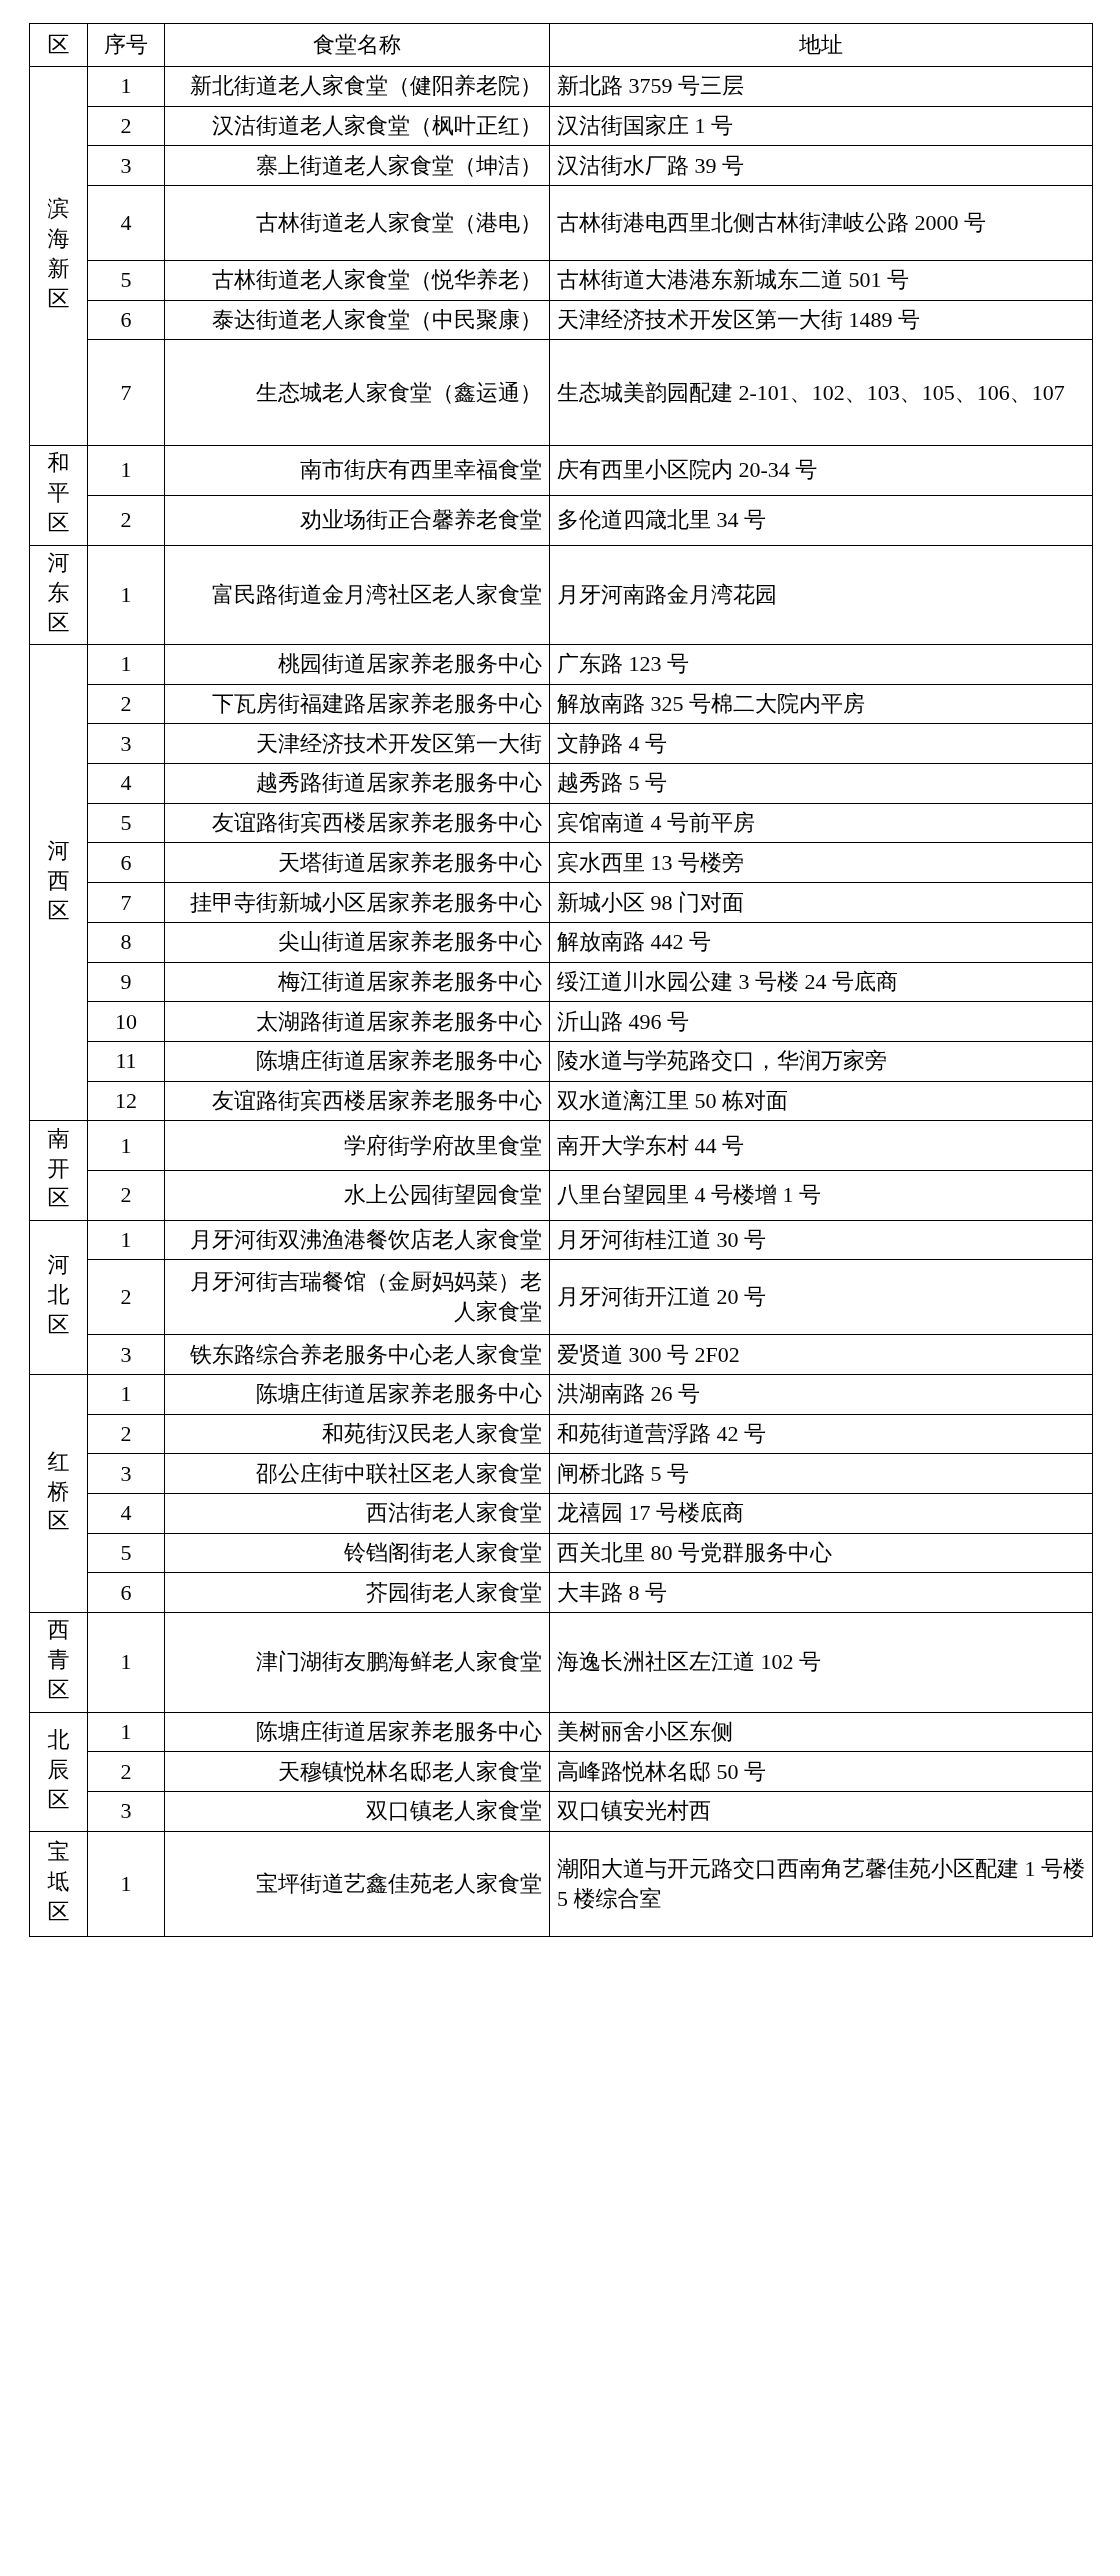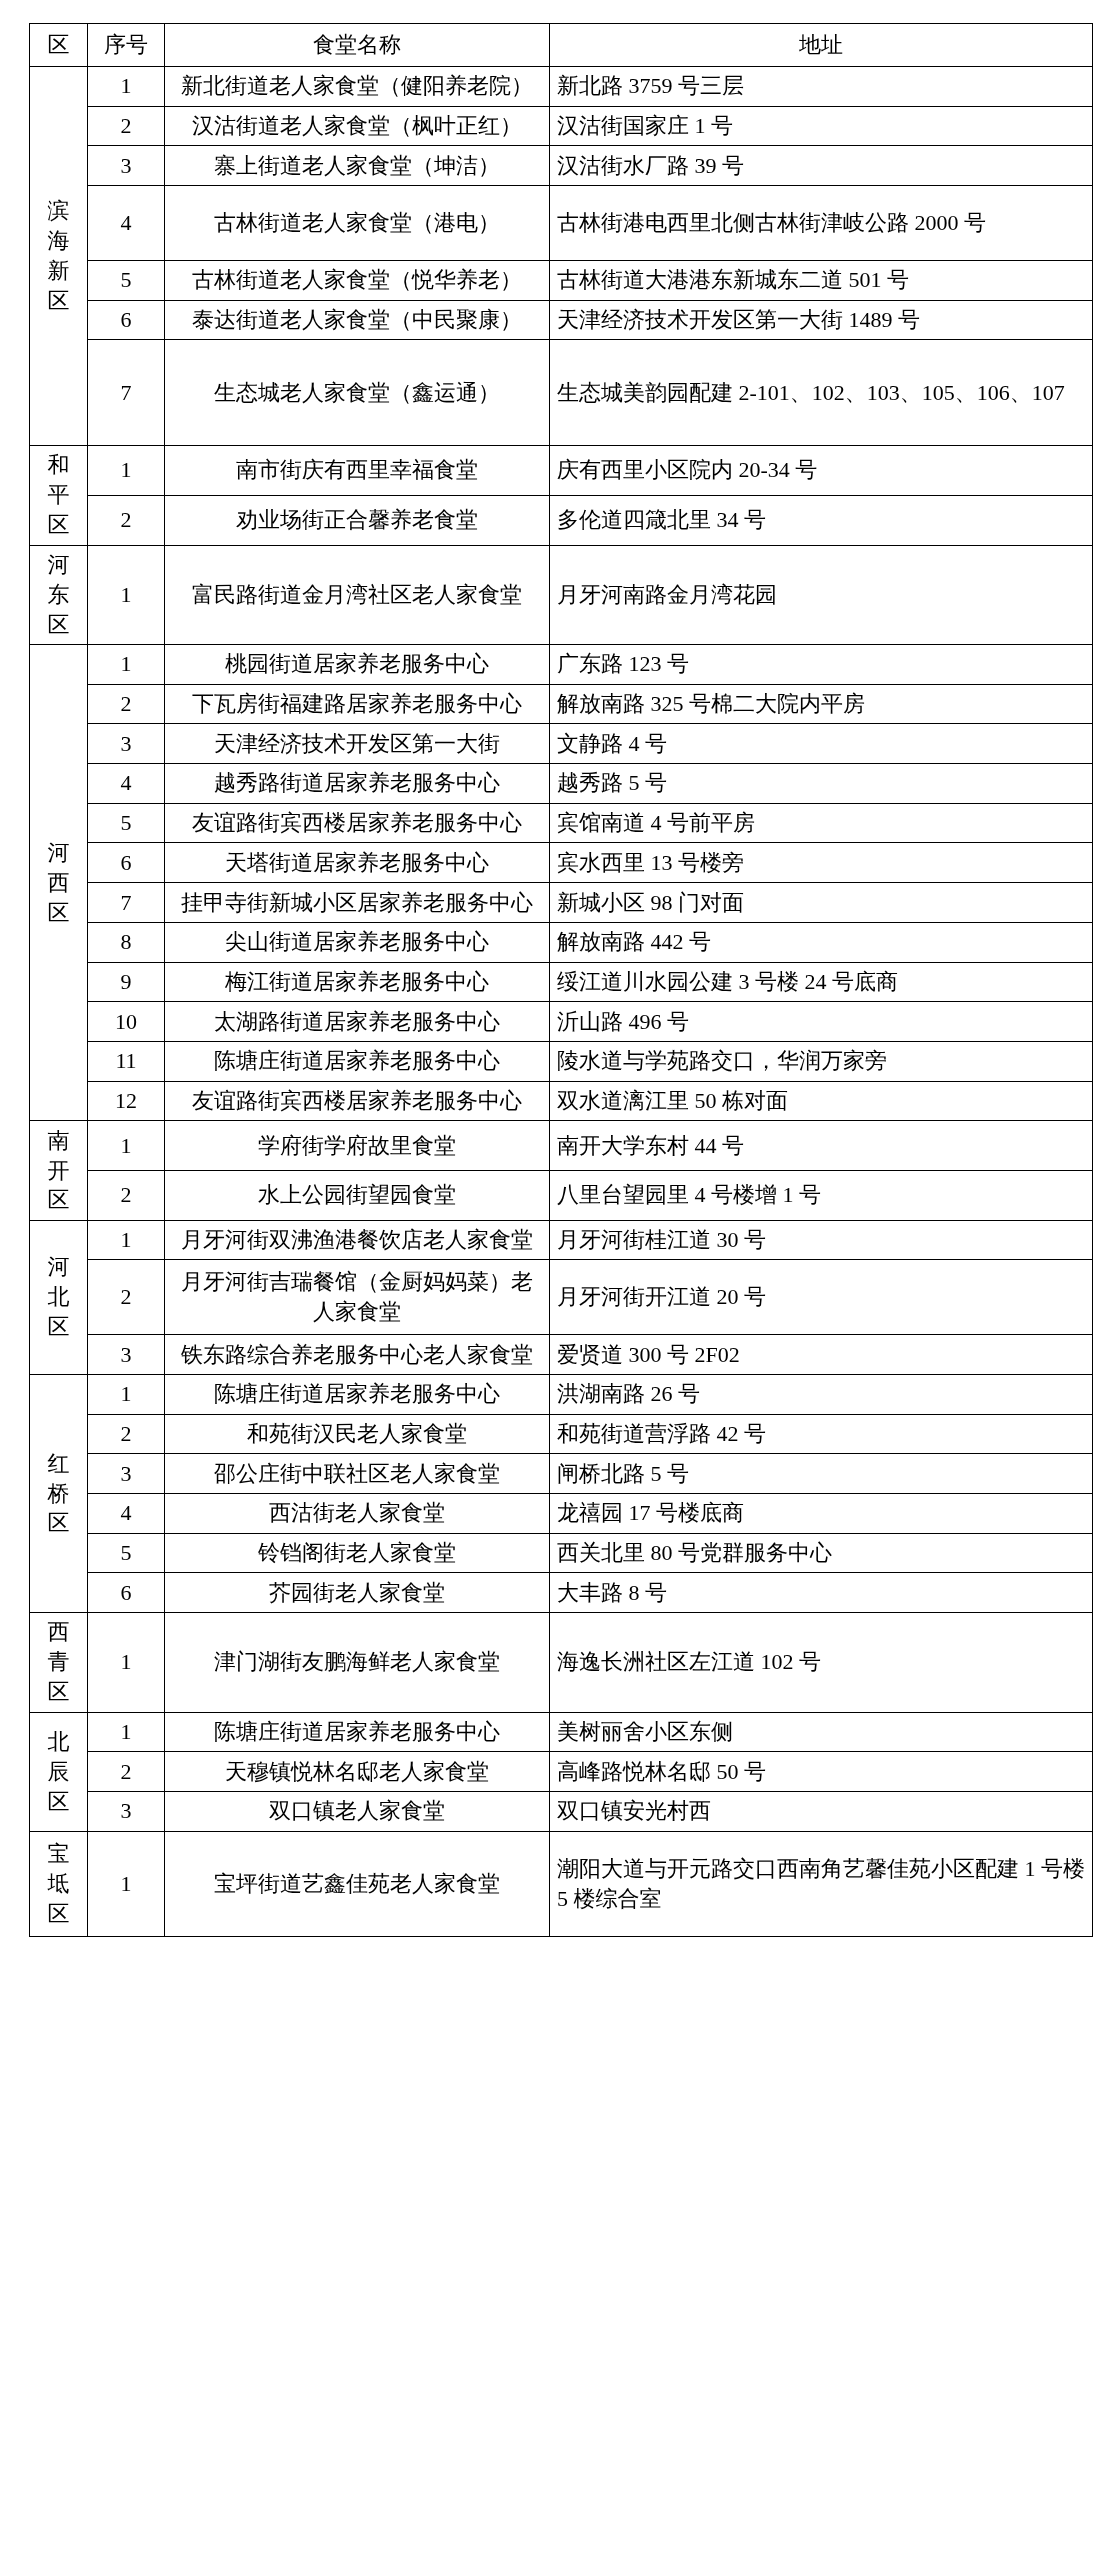--- a/index.html
+++ b/index.html
@@ -52,34 +52,35 @@
     padding-bottom: 3.5px;
   }
 
   td.district-cell {
     text-align: center;
     width: 58px;
     padding-left: 1.8px;
     padding-right: 1.8px;
     letter-spacing: 0;
     line-height: 1.45;
+    font-family: Liberation Mono, monospace;
   }
   td.district-cell .dtext {
     display: inline-block;
     width: 1em;
     word-break: break-all;
     white-space: normal;
   }
 
   td.index-cell {
     text-align: center;
   }
 
   td.name-cell {
-    text-align: center;
+    text-align: right;
     padding-left: 8.8px;
   }
 
   td.address-cell {
     text-align: left;
     padding-left: 8.8px;
   }
 
   
   tr.tall td { height: 65px; }

